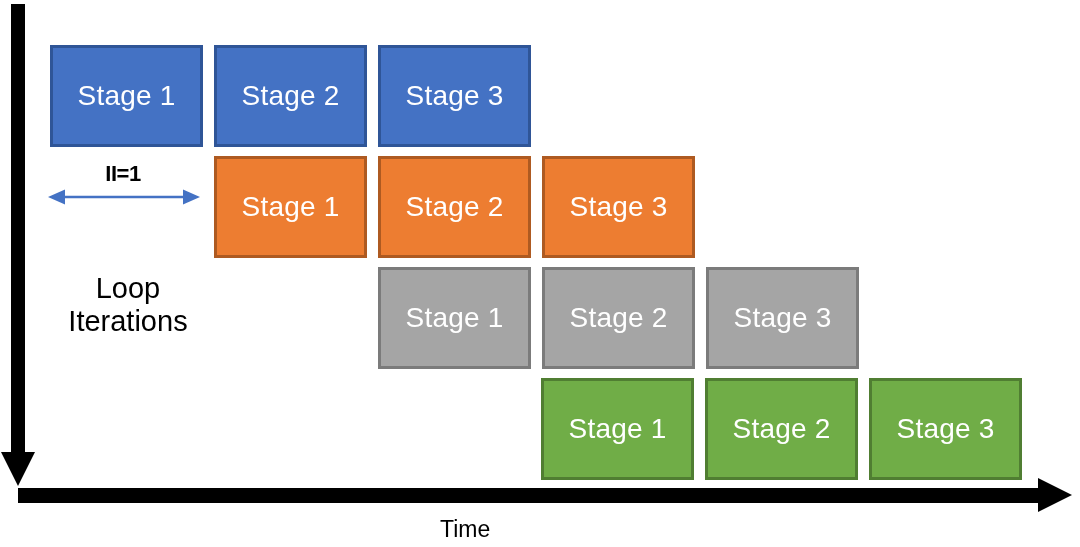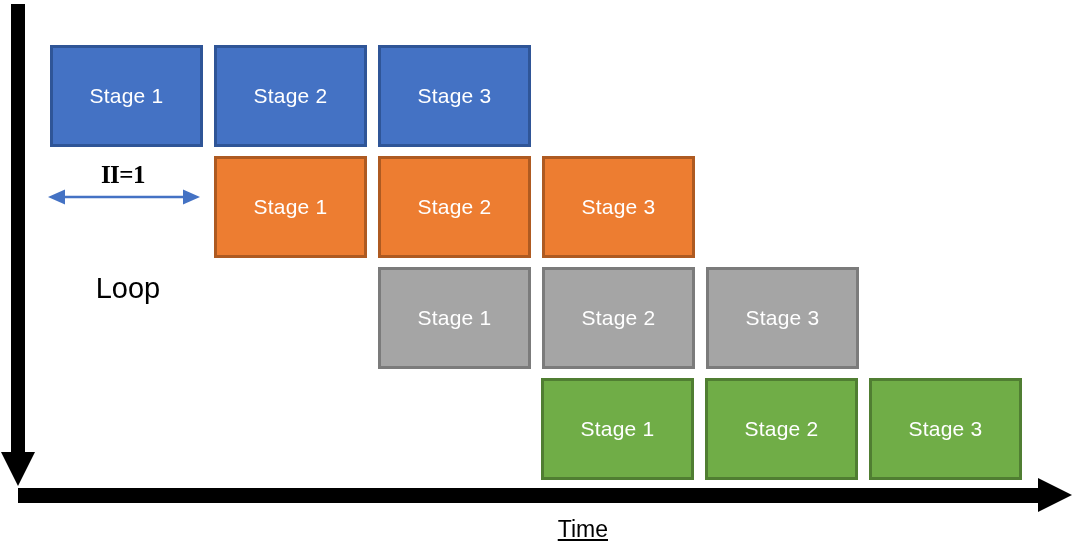--- a/index.html
+++ b/index.html
@@ -58,43 +58,42 @@
   }
 
   
   .stage-box {
     position: absolute;
     box-sizing: border-box;
     display: flex;
     align-items: center;
     justify-content: center;
     color: #ffffff;
-    font-size: 21px;
+    font-size: 28px;
     letter-spacing: 0.2px;
     border-style: solid;
     border-width: 3px;
     user-select: none;
   }
   .row-blue  { background: #4472C4; border-color: #2F5597; }
   .row-orange{ background: #ED7D31; border-color: #AE5A21; }
   .row-gray  { background: #A5A5A5; border-color: #7B7B7B; }
   .row-green { background: #70AD47; border-color: #507E32; }
 
   
   .ii-label {
     position: absolute;
     left: 50px;
     top: 161px;
     width: 146px;
     text-align: center;
-    font-size: 25px;
+    font-size: 22px;
     font-weight: bold;
     color: #000000;
     letter-spacing: -0.5px;
-    font-family: Liberation Serif, serif;
   }
   .ii-arrow {
     position: absolute;
     left: 48px;
     top: 188px;
     width: 152px;
     height: 18px;
   }
 
   
@@ -103,27 +102,26 @@
     left: 40px;
     top: 272px;
     width: 176px;
     text-align: center;
     font-size: 29px;
     line-height: 33px;
     color: #000000;
   }
   .time-label {
     position: absolute;
-    left: 428px;
+    left: 440px;
     top: 516px;
     width: 180px;
-    text-align: right;
+    text-align: left;
     font-size: 23px;
     color: #000000;
-    text-decoration: underline;
   }
 </style>
 </head>
 <body>
 
 <div id="canvas">
 
   <div class="axis-vertical"></div>
   <div class="axis-vertical-head"></div>
 
@@ -149,17 +147,18 @@
   <div class="ii-arrow">
     <svg width="152" height="18" viewBox="0 0 152 18">
       <line x1="14" y1="9" x2="138" y2="9" stroke="#4472C4" stroke-width="2.6"></line>
       <polygon points="0,9 17,1.5 17,16.5" fill="#4472C4"></polygon>
       <polygon points="152,9 135,1.5 135,16.5" fill="#4472C4"></polygon>
     </svg>
   </div>
 
   <div class="loop-label">
     <div>Loop</div>
+    <div>Iterations</div>
   </div>
 
   <div class="time-label">Time</div>
 
 </div>
 
 </body></html>

